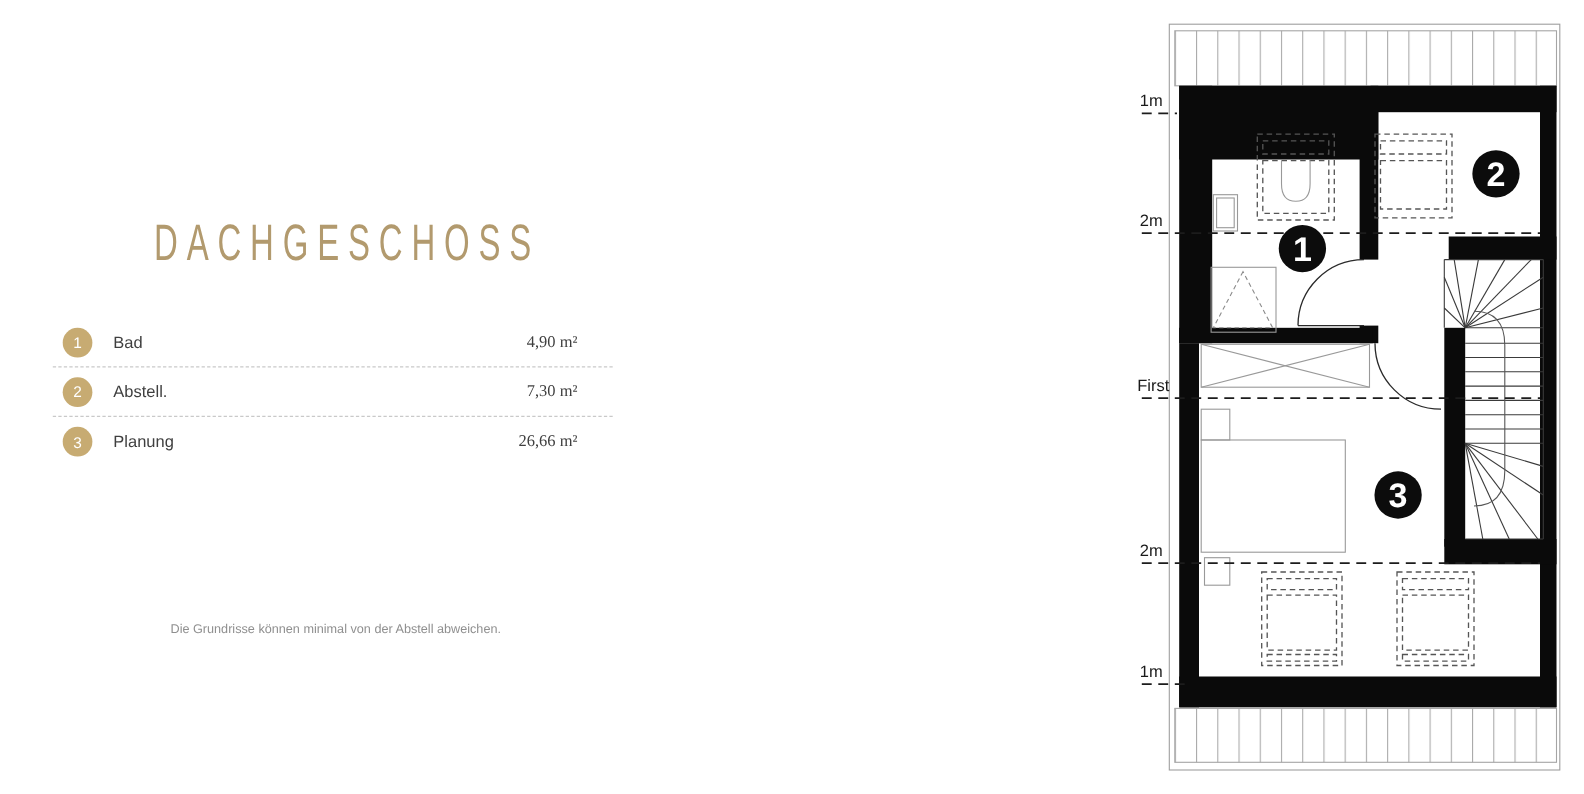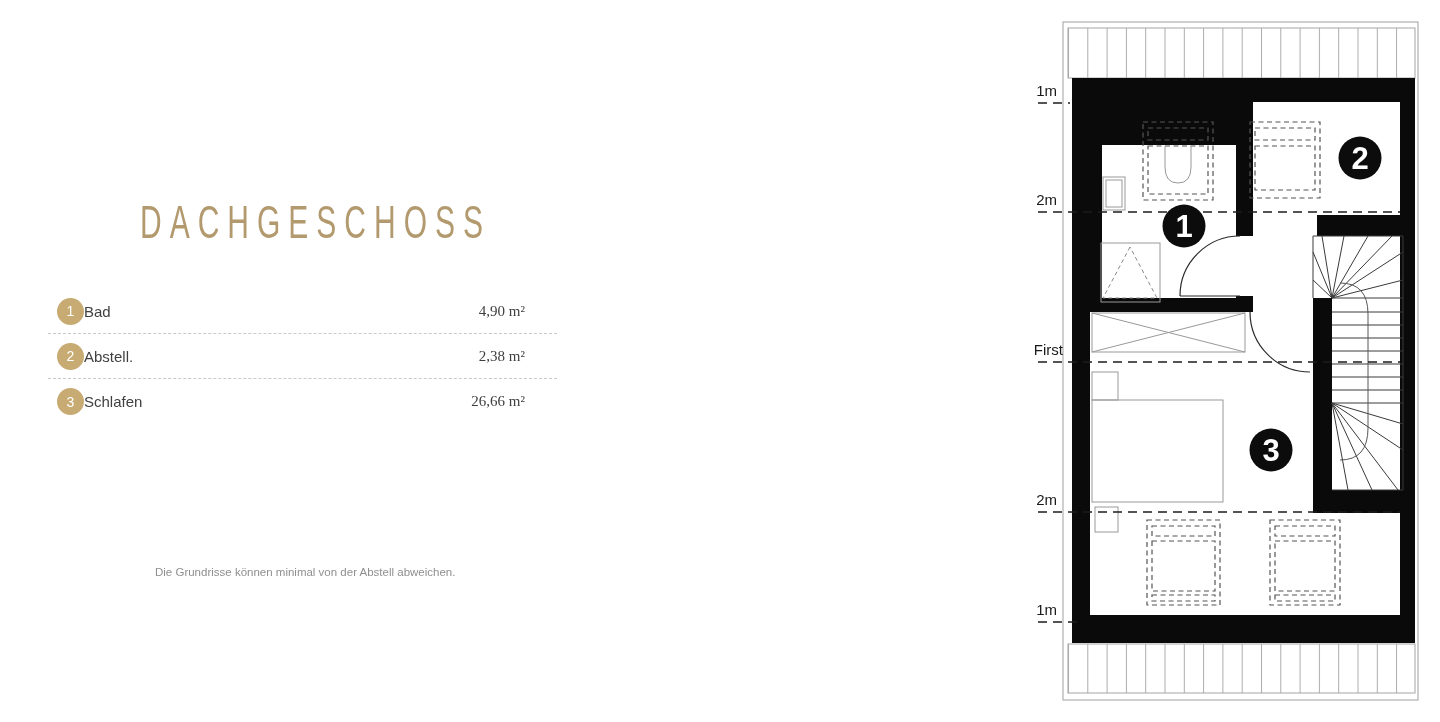--- a/index.html
+++ b/index.html
@@ -9,21 +9,21 @@
 
   
   .title { position:absolute; left:140px; top:196px; color:#b29a6e;
            font-size:30px; font-weight:400; letter-spacing:8px;
            transform:scaleY(1.55); transform-origin:top left; white-space:nowrap; }
   .legend { position:absolute; left:48px; top:289px; width:509px; }
   .legend-row { display:flex; align-items:center; height:45px; padding-left:9px; padding-right:32px; }
   .legend-row.sep { border-bottom:1px dashed #c9c9c9; }
   .badge { width:27px; height:27px; border-radius:50%; background:#c7ab72; color:#ffffff;
            font-size:14px; display:flex; align-items:center; justify-content:center; flex:0 0 27px; }
-  .legend-label { font-size:15px; color:#3f3f3f; }
+  .legend-label { margin-left:19px; font-size:15px; color:#3f3f3f; }
   .legend-area { margin-left:auto; font-size:15px; color:#3f3f3f;font-family:Liberation Serif, serif; }
   .footnote { position:absolute; left:155px; top:566px; font-size:11.5px; color:#8f8f8f; }
 
   
   .plan { position:absolute; left:0; top:0; }
   .wall { fill:#0a0a0a; stroke:none; }
   .thin { stroke:#9f9f9f; stroke-width:1; fill:none; }
   .furn { stroke:#999999; stroke-width:1; fill:none; }
   .fixd { stroke:#555555; stroke-width:1.2; fill:none; stroke-dasharray:5 3.5; }
   .stair { stroke:#3a3a3a; stroke-width:1; fill:none; }
@@ -45,27 +45,27 @@
           <span>1</span>
         </div>
       <div class="legend-label">Bad</div>
       <div class="legend-area">4,90 m²</div>
     </div>
     <div class="legend-row sep">
       <div class="badge">
           <span>2</span>
         </div>
       <div class="legend-label">Abstell.</div>
-      <div class="legend-area">2,38 m²</div>
+      <div class="legend-area">7,30 m²</div>
     </div>
     <div class="legend-row">
       <div class="badge">
           <span>3</span>
         </div>
-      <div class="legend-label">Schlafen</div>
+      <div class="legend-label">Planung</div>
       <div class="legend-area">26,66 m²</div>
     </div>
   </div>
 
   <div class="footnote">Die Grundrisse können minimal von der Abstell abweichen.</div>
 
   <svg class="plan" width="1440" height="722" viewBox="0 0 1440 722">
 
     <defs>
       <pattern id="hatchV" patternUnits="userSpaceOnUse" x="1068" y="0" width="19.3" height="120">

